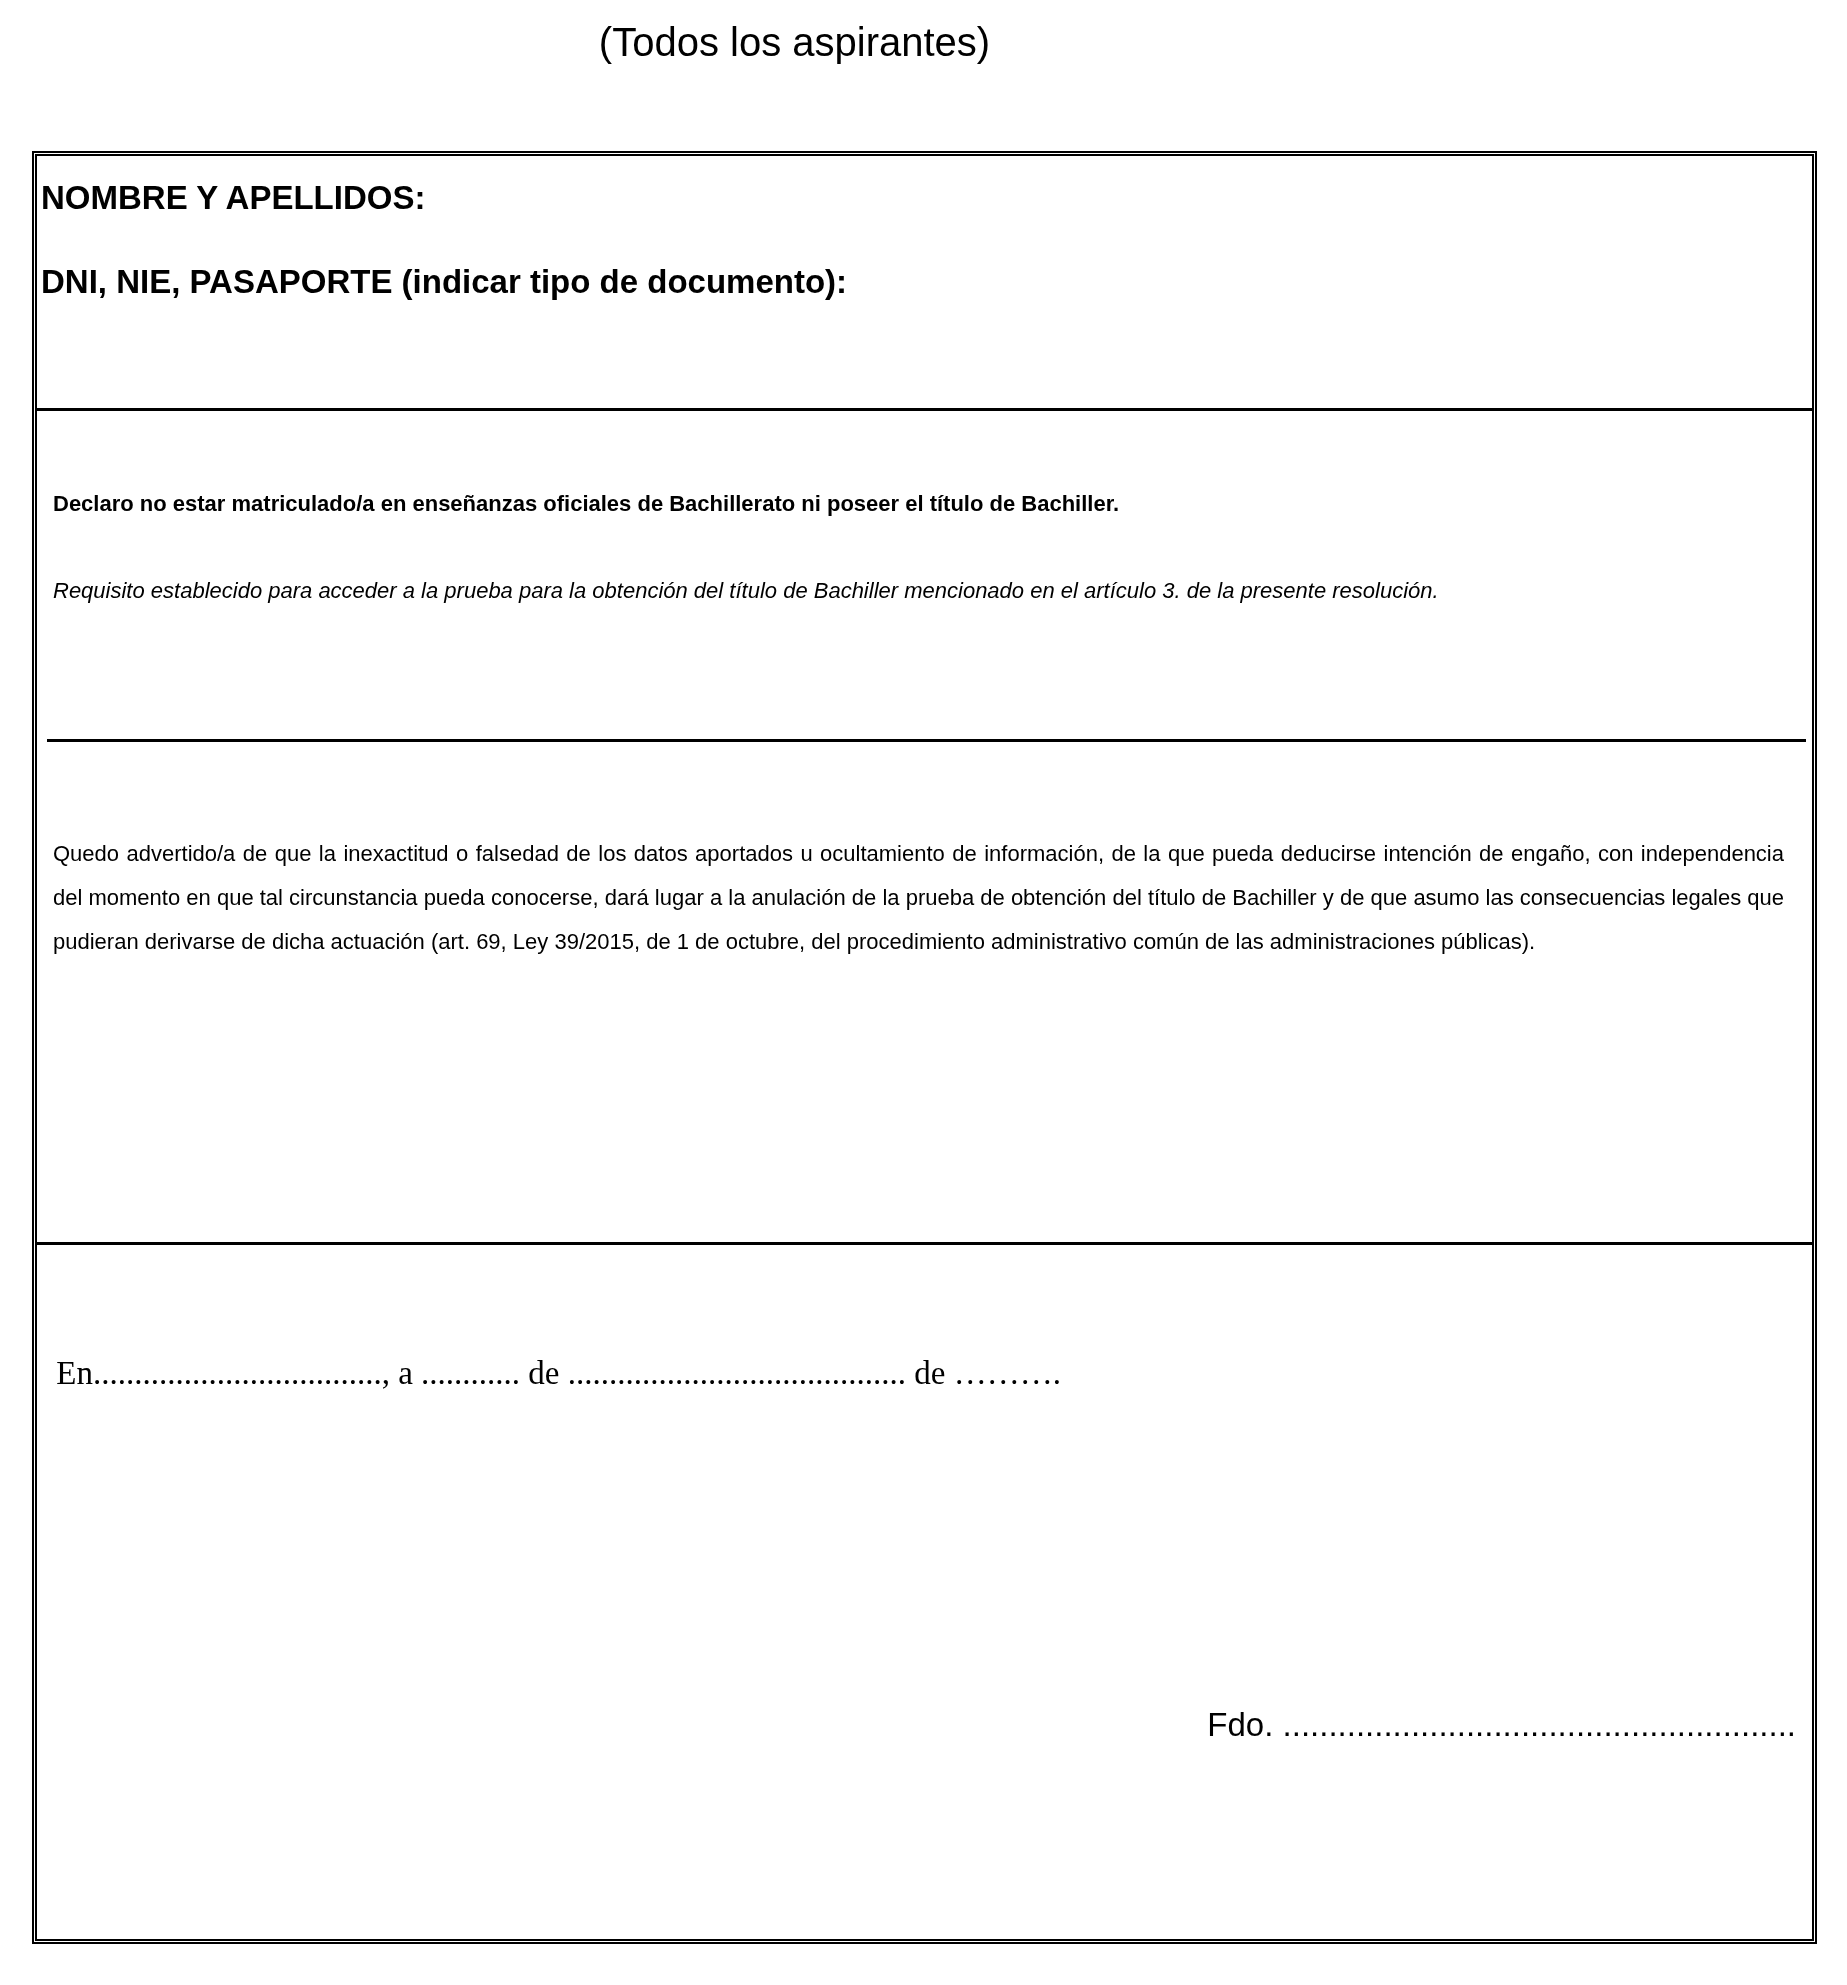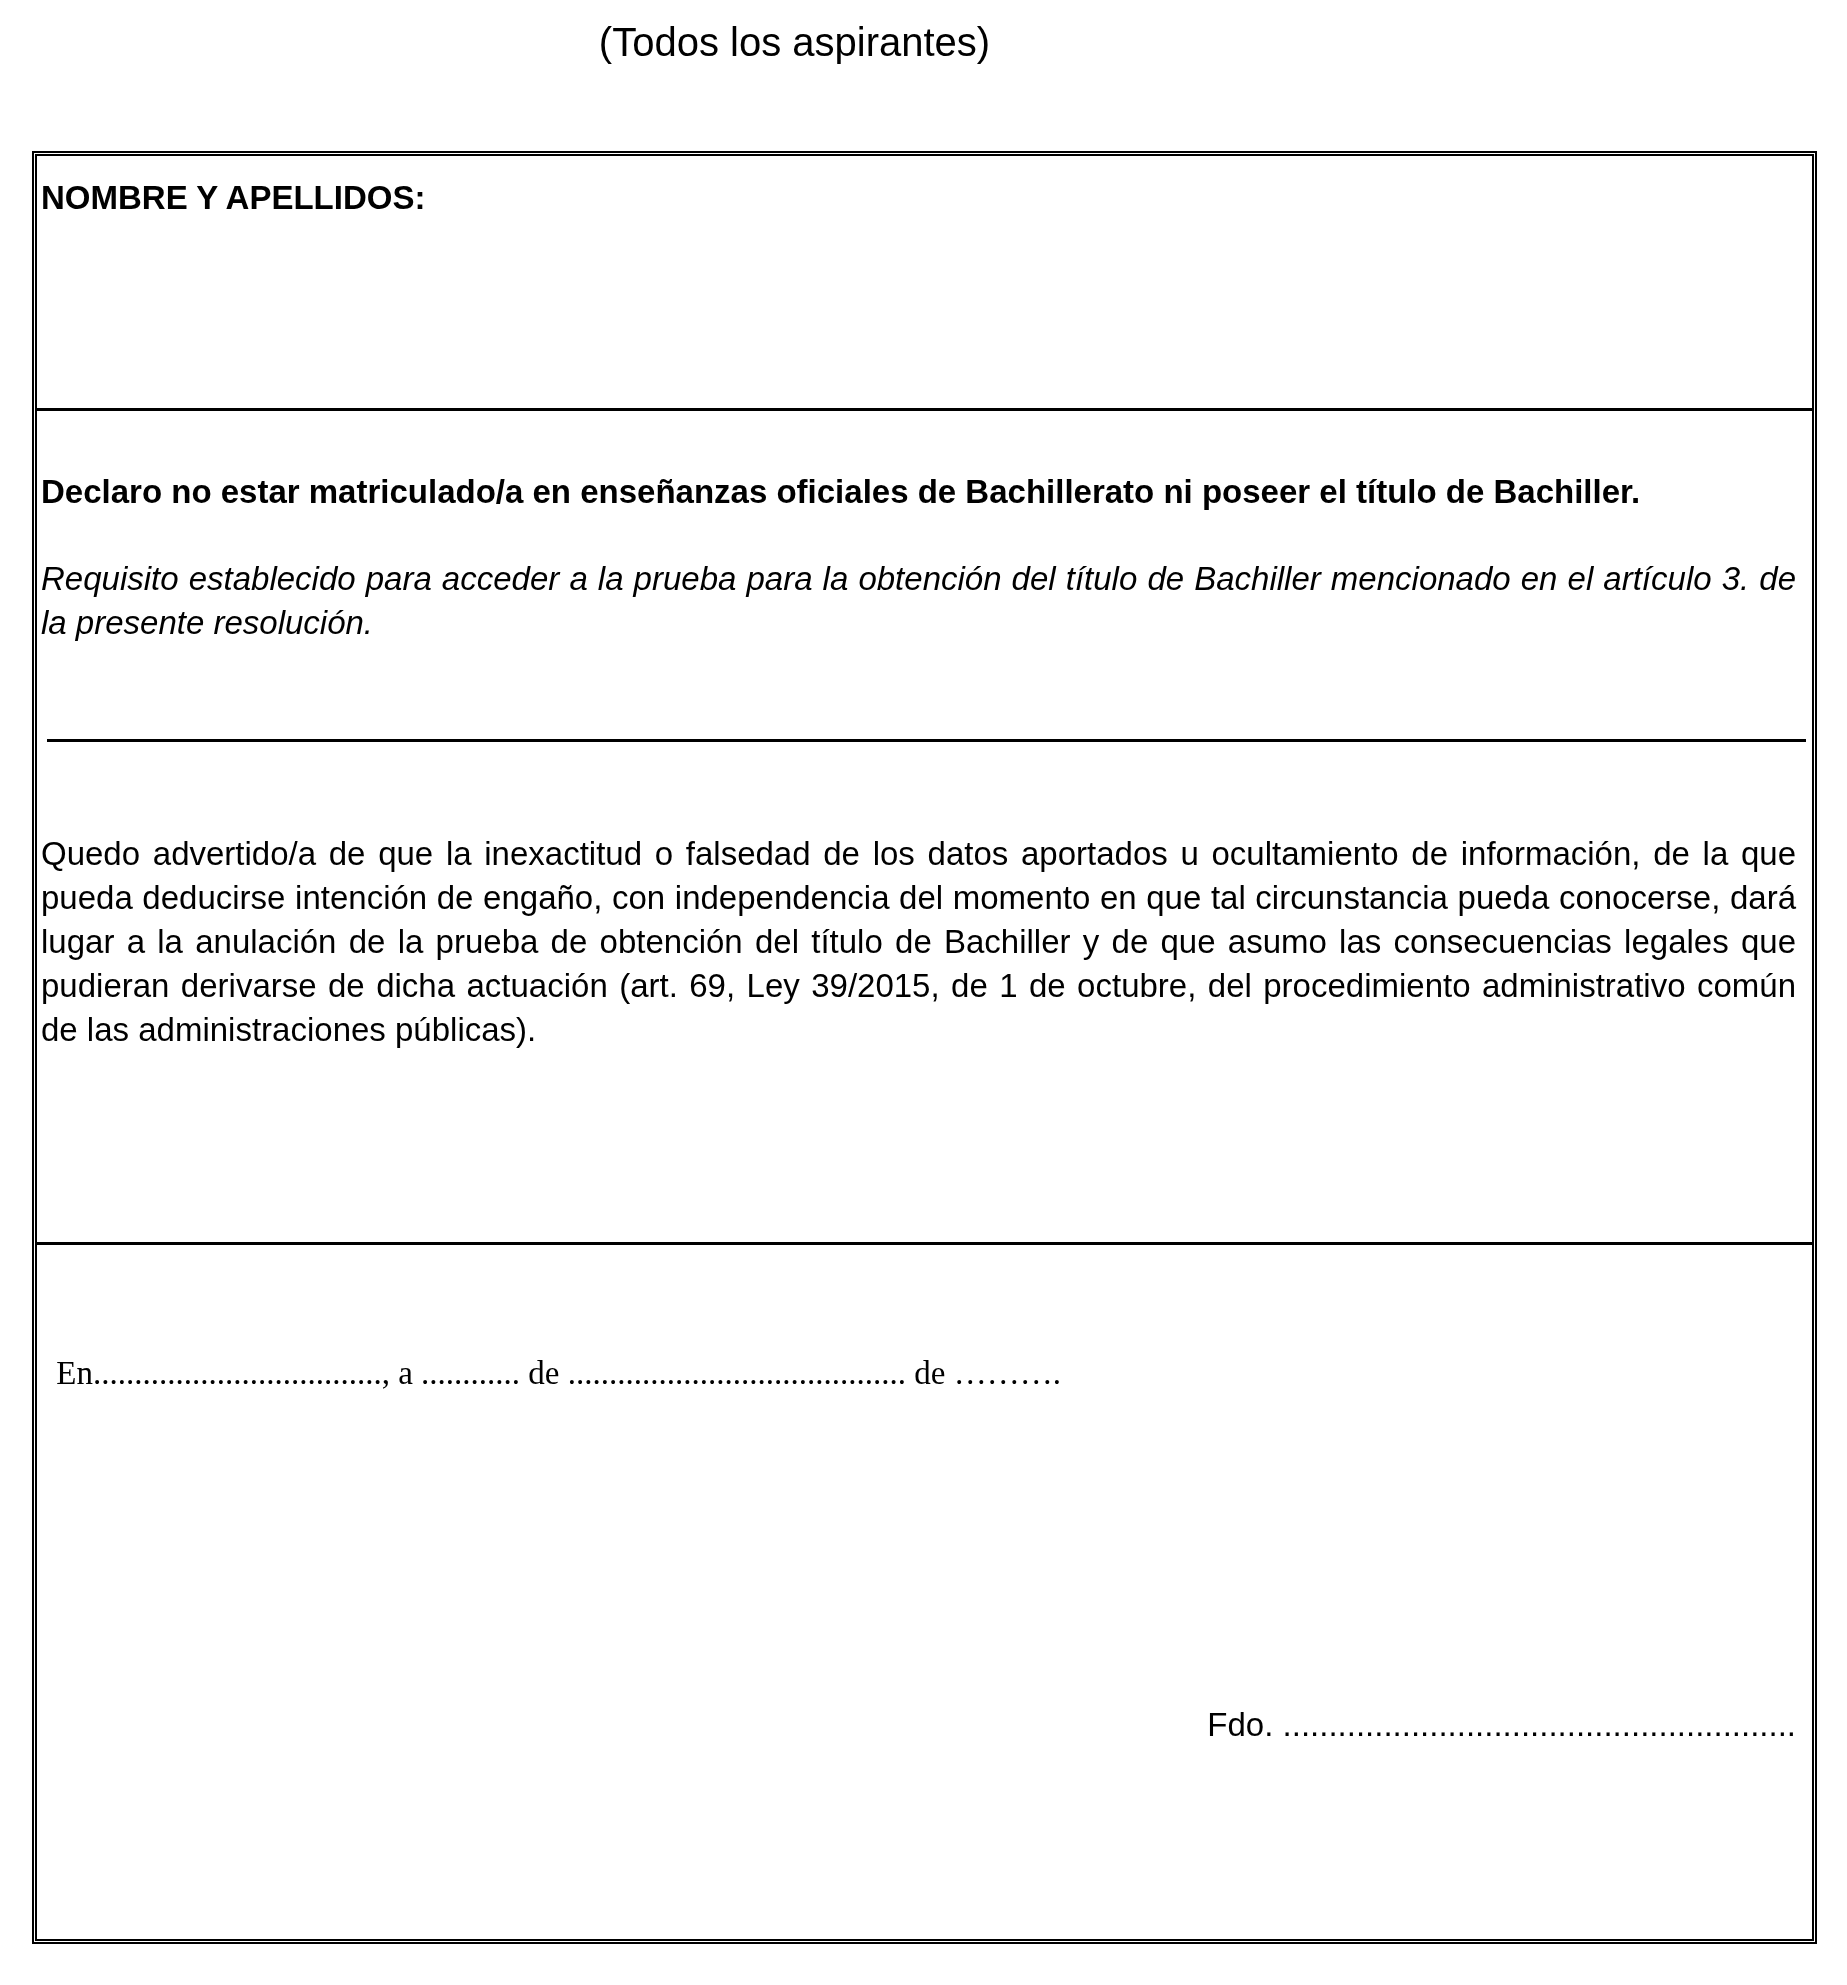--- a/index.html
+++ b/index.html
@@ -47,24 +47,24 @@
     }
     .divider.full { left: 0; right: 0; }
     .divider.inset { left: 9.7px; right: 6.1px; }
     .label-bold {
       font-weight: bold;
       font-size: 33px;
       line-height: 42px;
       margin: 0;
     }
     .para {
-      font-size: 33px;
+      font-size: 22px;
       line-height: 44px;
       text-align: justify;
-      margin: 0;
+      margin: 12px;
     }
     .para.bold { font-weight: bold; }
     .para.italic { font-style: italic; }
     .date-line {
       position: absolute;
       left: 19.3px;
       font-size: 33px;
       line-height: 42px;
       white-space: nowrap;
       font-family: Liberation Serif, serif;
@@ -85,20 +85,21 @@
 </head>
 <body>
 
 <div class="subtitle">(Todos los aspirantes)</div>
 
 <div class="form-box">
 
   <div class="section" style="top: 21px;">
     <p class="label-bold">NOMBRE Y APELLIDOS:</p>
     <span class="field-space"></span>
+    <p class="label-bold" style="margin-top: 40px;">DNI, NIE, PASAPORTE (indicar tipo de documento):</p>
     <span class="field-space"></span>
   </div>
 
   <div class="divider full" style="top: 252px;"></div>
 
   <div class="section" style="top: 314px;">
     <p class="para bold">Declaro no estar matriculado/a en enseñanzas oficiales de Bachillerato ni poseer el título de Bachiller.</p>
     <p class="para italic" style="margin-top: 43px;">Requisito establecido para acceder a la prueba para la obtención del título de Bachiller mencionado en el artículo 3. de la presente resolución.</p>
   </div>
 

